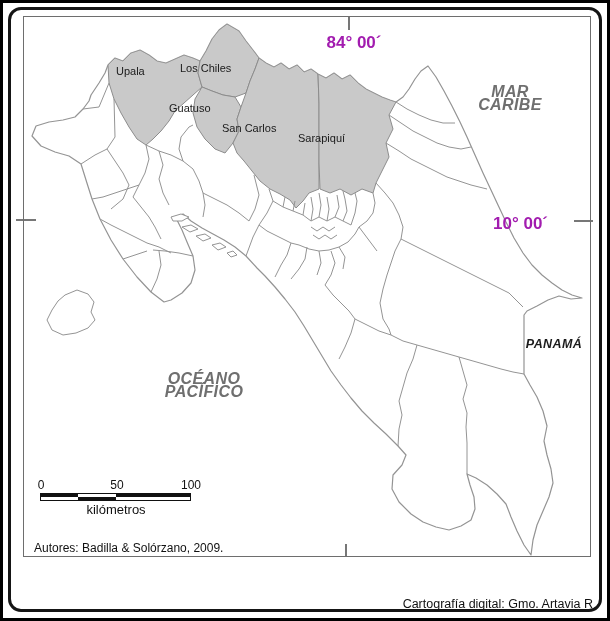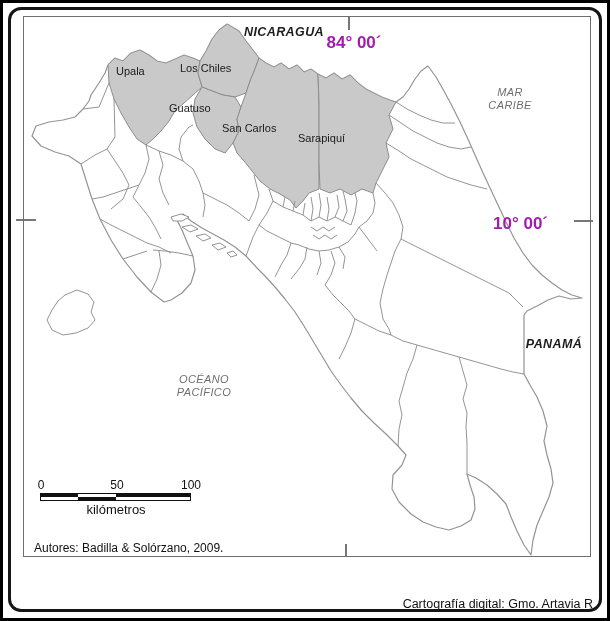--- a/index.html
+++ b/index.html
@@ -12,21 +12,21 @@
     position:absolute;left:5px;top:4px;right:5px;bottom:6px;
     border:3px solid #151515;border-radius:13px;pointer-events:none;
   }
   .map-frame{
     position:absolute;left:20px;top:13px;width:568px;height:541px;
     border:1.5px solid #6e6e6e;box-sizing:border-box;pointer-events:none;
   }
   svg.geo{position:absolute;left:0;top:0;}
   .lbl{position:absolute;white-space:nowrap;color:#1a1a1a;}
   .country{font-weight:bold;font-style:italic;font-size:12.5px;letter-spacing:.4px;color:#1c1c1c;text-align:center;}
-  .water{font-weight:normal;font-style:italic;font-size:11px;line-height:12.5px;color:#6f6f6f;text-align:center;letter-spacing:.4px;}
+  .water{font-weight:bold;font-style:italic;font-size:16px;line-height:12.5px;color:#6f6f6f;text-align:center;letter-spacing:.4px;}
   .coord{font-weight:bold;font-size:17px;color:#a21caf;}
   .canton{font-size:11px;color:#1a1a1a;}
   .credit{font-size:12px;color:#111;}
   .credit-right{font-size:12.5px;color:#111;text-align:right;}
   .scale-num{position:absolute;top:475px;font-size:12px;color:#111;text-align:center;}
   .scale-unit{position:absolute;left:53px;top:499px;width:120px;font-size:13px;color:#111;text-align:center;}
   .scalebar{
     position:absolute;left:37px;top:490px;width:151px;height:8px;
     border:1px solid #111;box-sizing:border-box;background:#fff;
   }
@@ -124,21 +124,20 @@
       <line x1="346" y1="13" x2="346" y2="27"></line>
       <line x1="343" y1="541" x2="343" y2="554"></line>
       <line x1="13" y1="217" x2="33" y2="217"></line>
       <line x1="571" y1="218" x2="590" y2="218"></line>
     </g>
   </svg>
 
   <div class="map-frame"></div>
   <div class="rounded-frame"></div>
 
-  <div class="lbl country" style="left:211px;top:22px;width:140px;">NICARAGUA</div>
   <div class="lbl coord" style="left:320px;top:30px;width:62px;text-align:center;">84° 00´</div>
   <div class="lbl water" style="left:457px;top:83px;width:100px;">
     <div>MAR</div>
     <div>CARIBE</div>
   </div>
   <div class="lbl coord" style="left:490px;top:211px;width:80px;text-align:left;">10° 00´</div>
   <div class="lbl country" style="left:501px;top:334px;width:100px;text-align:center;">PANAMÁ</div>
   <div class="lbl water" style="left:141px;top:370px;width:120px;">
     <div>OCÉANO</div>
     <div>PACÍFICO</div>

